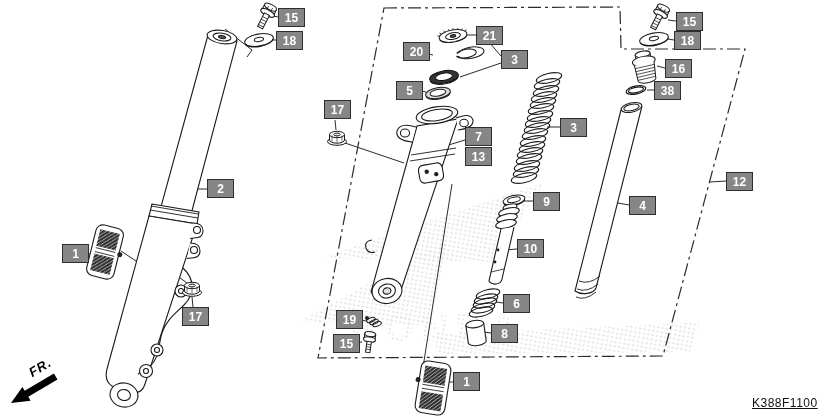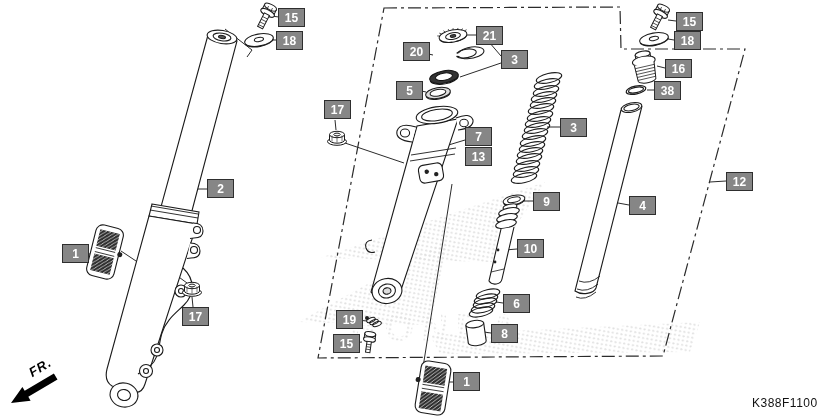--- a/index.html
+++ b/index.html
@@ -3,21 +3,21 @@
 <meta charset="utf-8">
 <style>
   html,body{margin:0;padding:0;background:#fff;}
   #stage{position:relative;width:840px;height:420px;background:#ffffff;overflow:hidden;
          font-family:"Liberation Sans",sans-serif;}
   #art{position:absolute;left:0;top:0;}
   .co{position:absolute;width:27px;height:19px;background:#868686;border:1px solid #2e2e2e;
       color:#fff;font:bold 12px/19px "Liberation Sans",sans-serif;text-align:center;
       box-sizing:border-box;cursor:pointer;}
   #code-label{position:absolute;left:752px;top:396px;font:12px "Liberation Sans",sans-serif;
-      color:#111;letter-spacing:.5px;}
+      color:#111;letter-spacing:.5px;text-decoration:underline;}
   #fr-label{position:absolute;left:26px;top:367px;font:italic bold 13px "Liberation Sans",sans-serif;
       color:#000;transform:rotate(-31deg);transform-origin:left top;letter-spacing:1px;}
 </style>
 </head>
 <body>
 
 <div id="stage">
 
 <svg id="art" width="840" height="420" viewBox="0 0 840 420">
   <defs>

